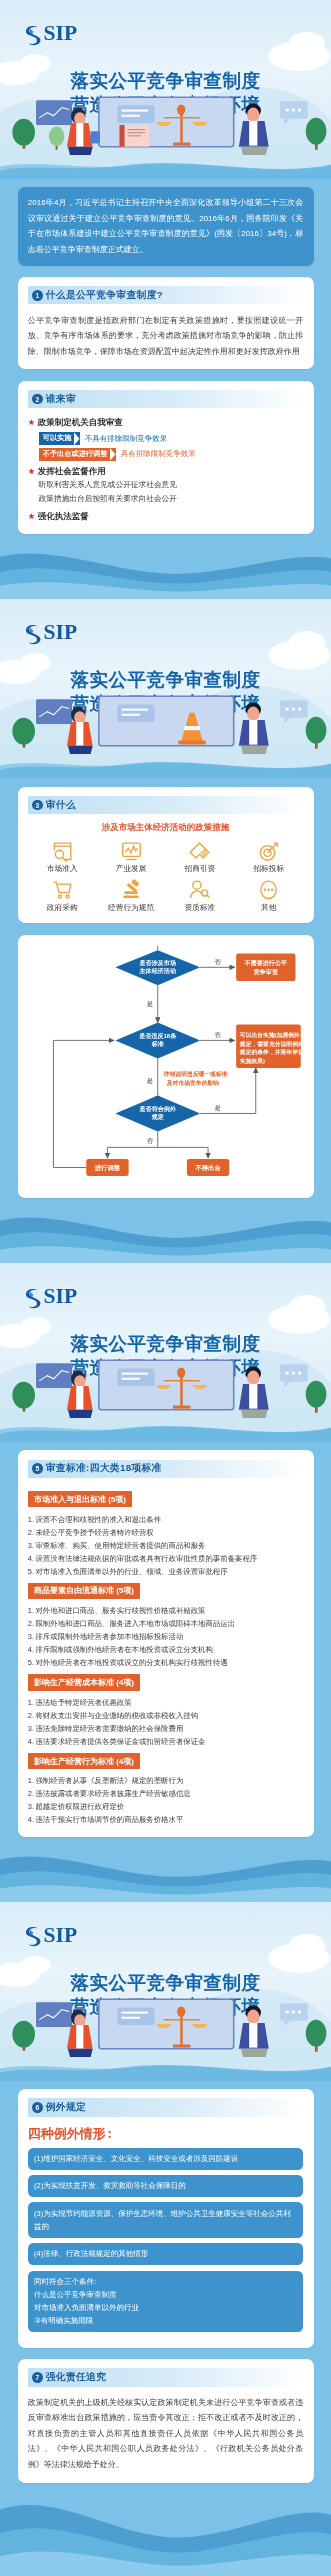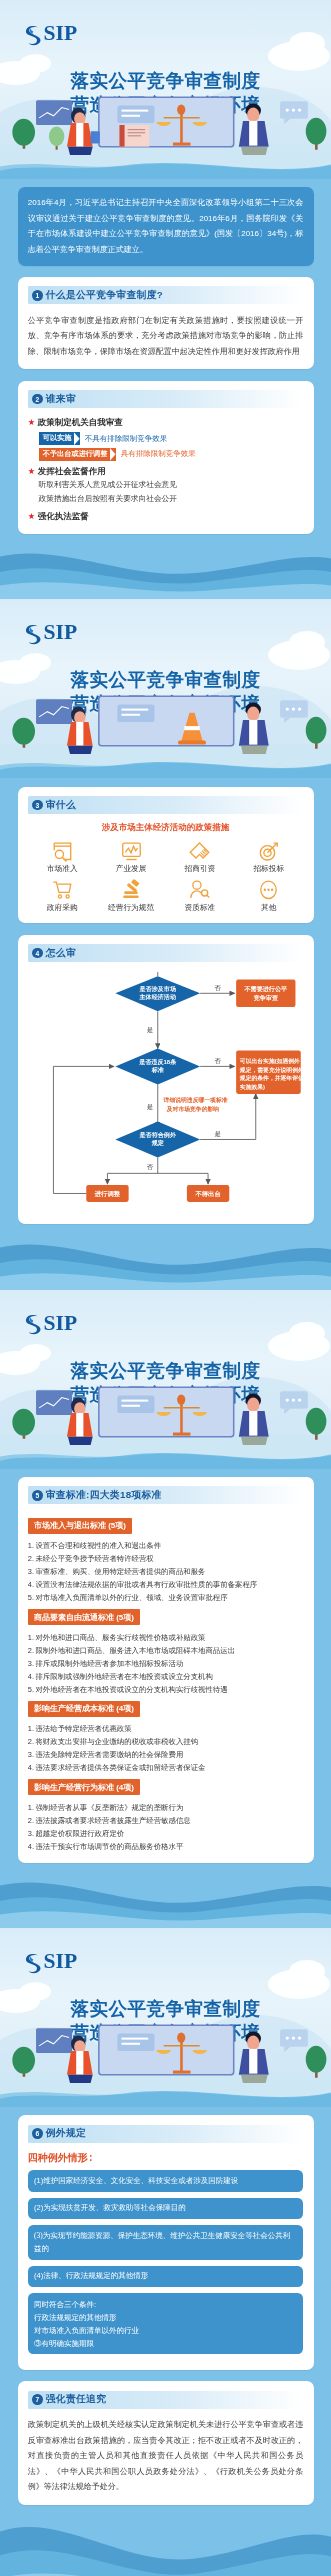--- a/index.html
+++ b/index.html
@@ -122,26 +122,26 @@
     display:inline-block; background:#e2622b; color:#fff; font-weight:bold;
     font-size:8px; padding:2.6px 6.2px; border-radius:1px; margin:5.2px 0 5.2px 0;
   }
   .std-list { list-style:none; }
   .std-list li {
     font-size:7.4px; color:#3a3a3a; line-height:13px; display:flex; gap:1.5px;
   }
   .std-list li .n { flex:0 0 auto; }
 
   
-  .exc-caption { color:#e2532b; font-size:10px; font-weight:bold; margin:2.1px 0 5.2px 0;font-family:Liberation Mono, monospace; }
+  .exc-caption { color:#e2532b; font-size:13px; font-weight:bold; margin:2.1px 0 5.2px 0;font-family:Liberation Mono, monospace; }
   .pill {
     background:#3e93cd; color:#fff; border-radius:5.2px;
     padding:4.6px 6.2px; font-size:7.5px; line-height:12.4px; margin-bottom:5.7px;
   }
-  .pill.multi { line-height:13px;font-family:Liberation Serif, serif; }
+  .pill.multi { line-height:13px; }
 
   
   .flow { position:relative; width:100%; }
   .flow svg { display:block; width:100%; height:auto; }
 </style>
 </head>
 <body>
 
 <div class="page">
 
@@ -474,24 +474,20 @@
               <circle cx="22" cy="21" r="2.3" fill="#f0a33c"></circle>
               <circle cx="29" cy="21" r="2.3" fill="#f0a33c"></circle>
             </svg>
           </span>
           <span class="icon-label">其他</span>
         </div>
       </div>
     </div>
 
     <div class="card">
-      <div class="sec-head">
-        <span class="sec-num">4</span>
-        <span class="sec-title">怎么审</span>
-      </div>
 
       <div class="flow">
         <svg viewBox="0 0 520 460">
           <g stroke="#595959" stroke-width="1.6" fill="none">
             <path d="M245 4 L245 12"></path>
 
             <path d="M325 44 L390 44" marker-end="url(#ar)"></path>
 
             <path d="M245 78 L245 148" marker-end="url(#ar)"></path>
 
@@ -855,21 +851,21 @@
         <span class="sec-num">6</span>
         <span class="sec-title">例外规定</span>
       </div>
       <div class="exc-caption">四种例外情形:</div>
       <div class="pill">(1)维护国家经济安全、文化安全、科技安全或者涉及国防建设</div>
       <div class="pill">(2)为实现扶贫开发、救灾救助等社会保障目的</div>
       <div class="pill multi">(3)为实现节约能源资源、保护生态环境、维护公共卫生健康安全等社会公共利益的</div>
       <div class="pill">(4)法律、行政法规规定的其他情形</div>
       <div class="pill multi">
         <div>同时符合三个条件:</div>
-        <div>行政法规规定的其他情形</div>
+        <div>什么是公平竞争审查制度</div>
         <div>对市场准入负面清单以外的行业</div>
         <div>③有明确实施期限</div>
       </div>
     </div>
 
     <div class="card">
       <div class="sec-head">
         <span class="sec-num">7</span>
         <span class="sec-title">强化责任追究</span>
       </div>

